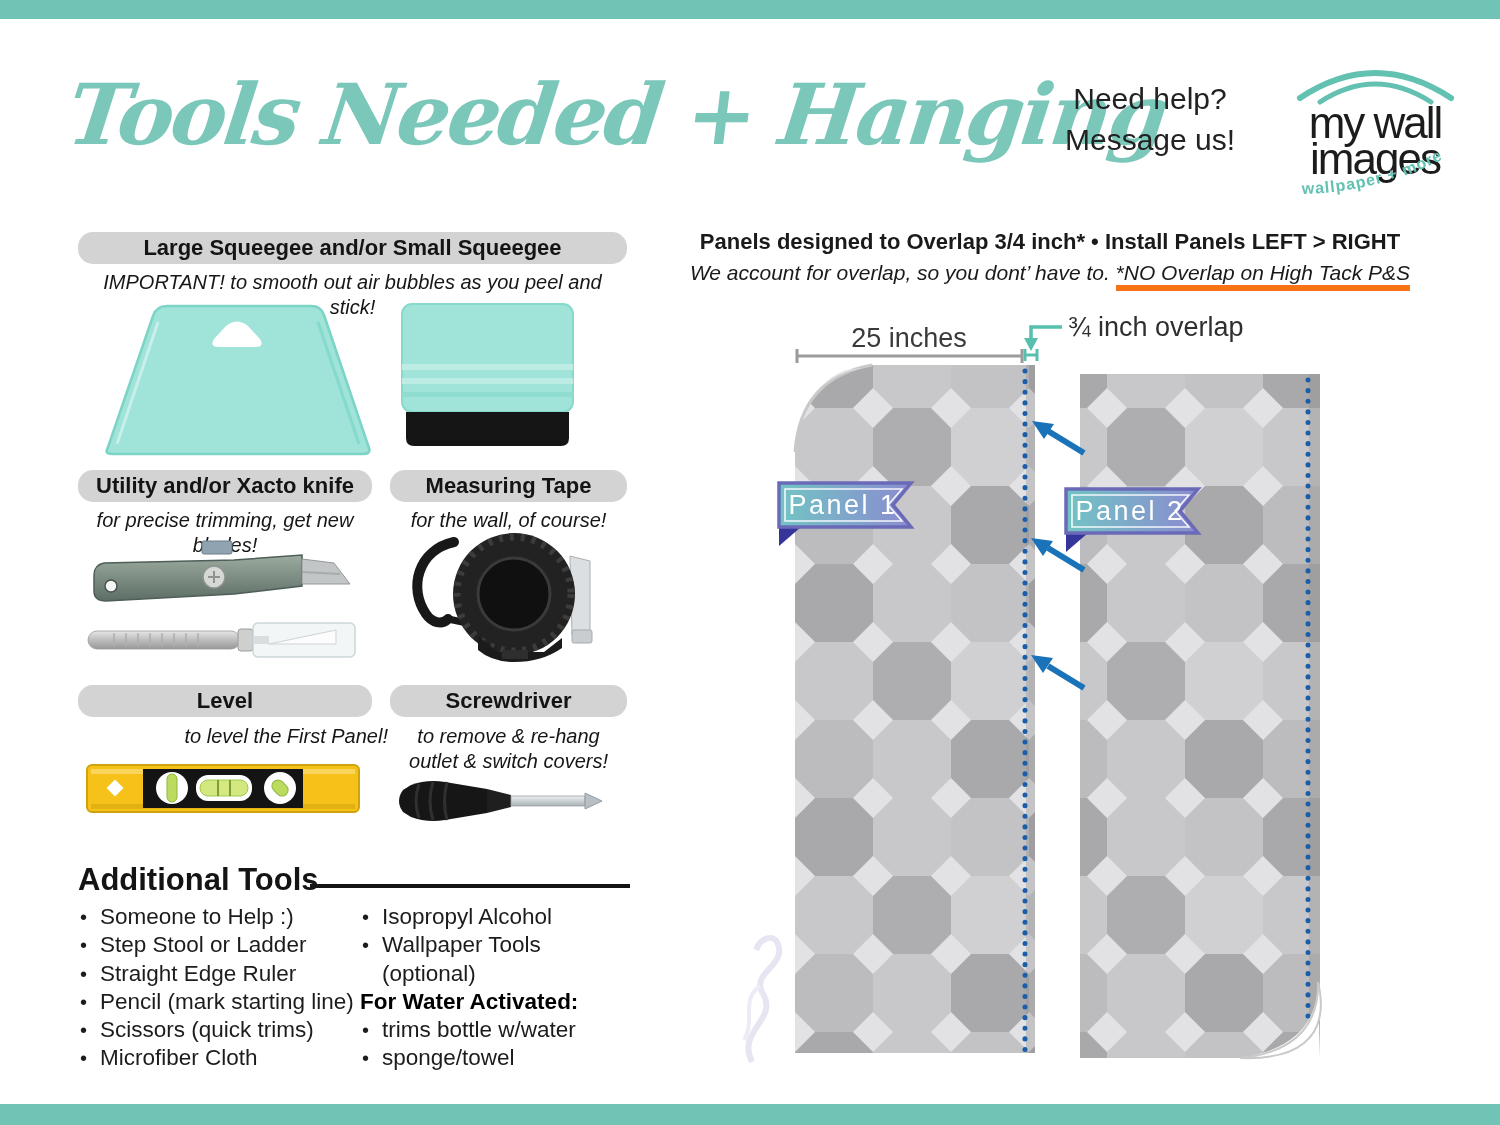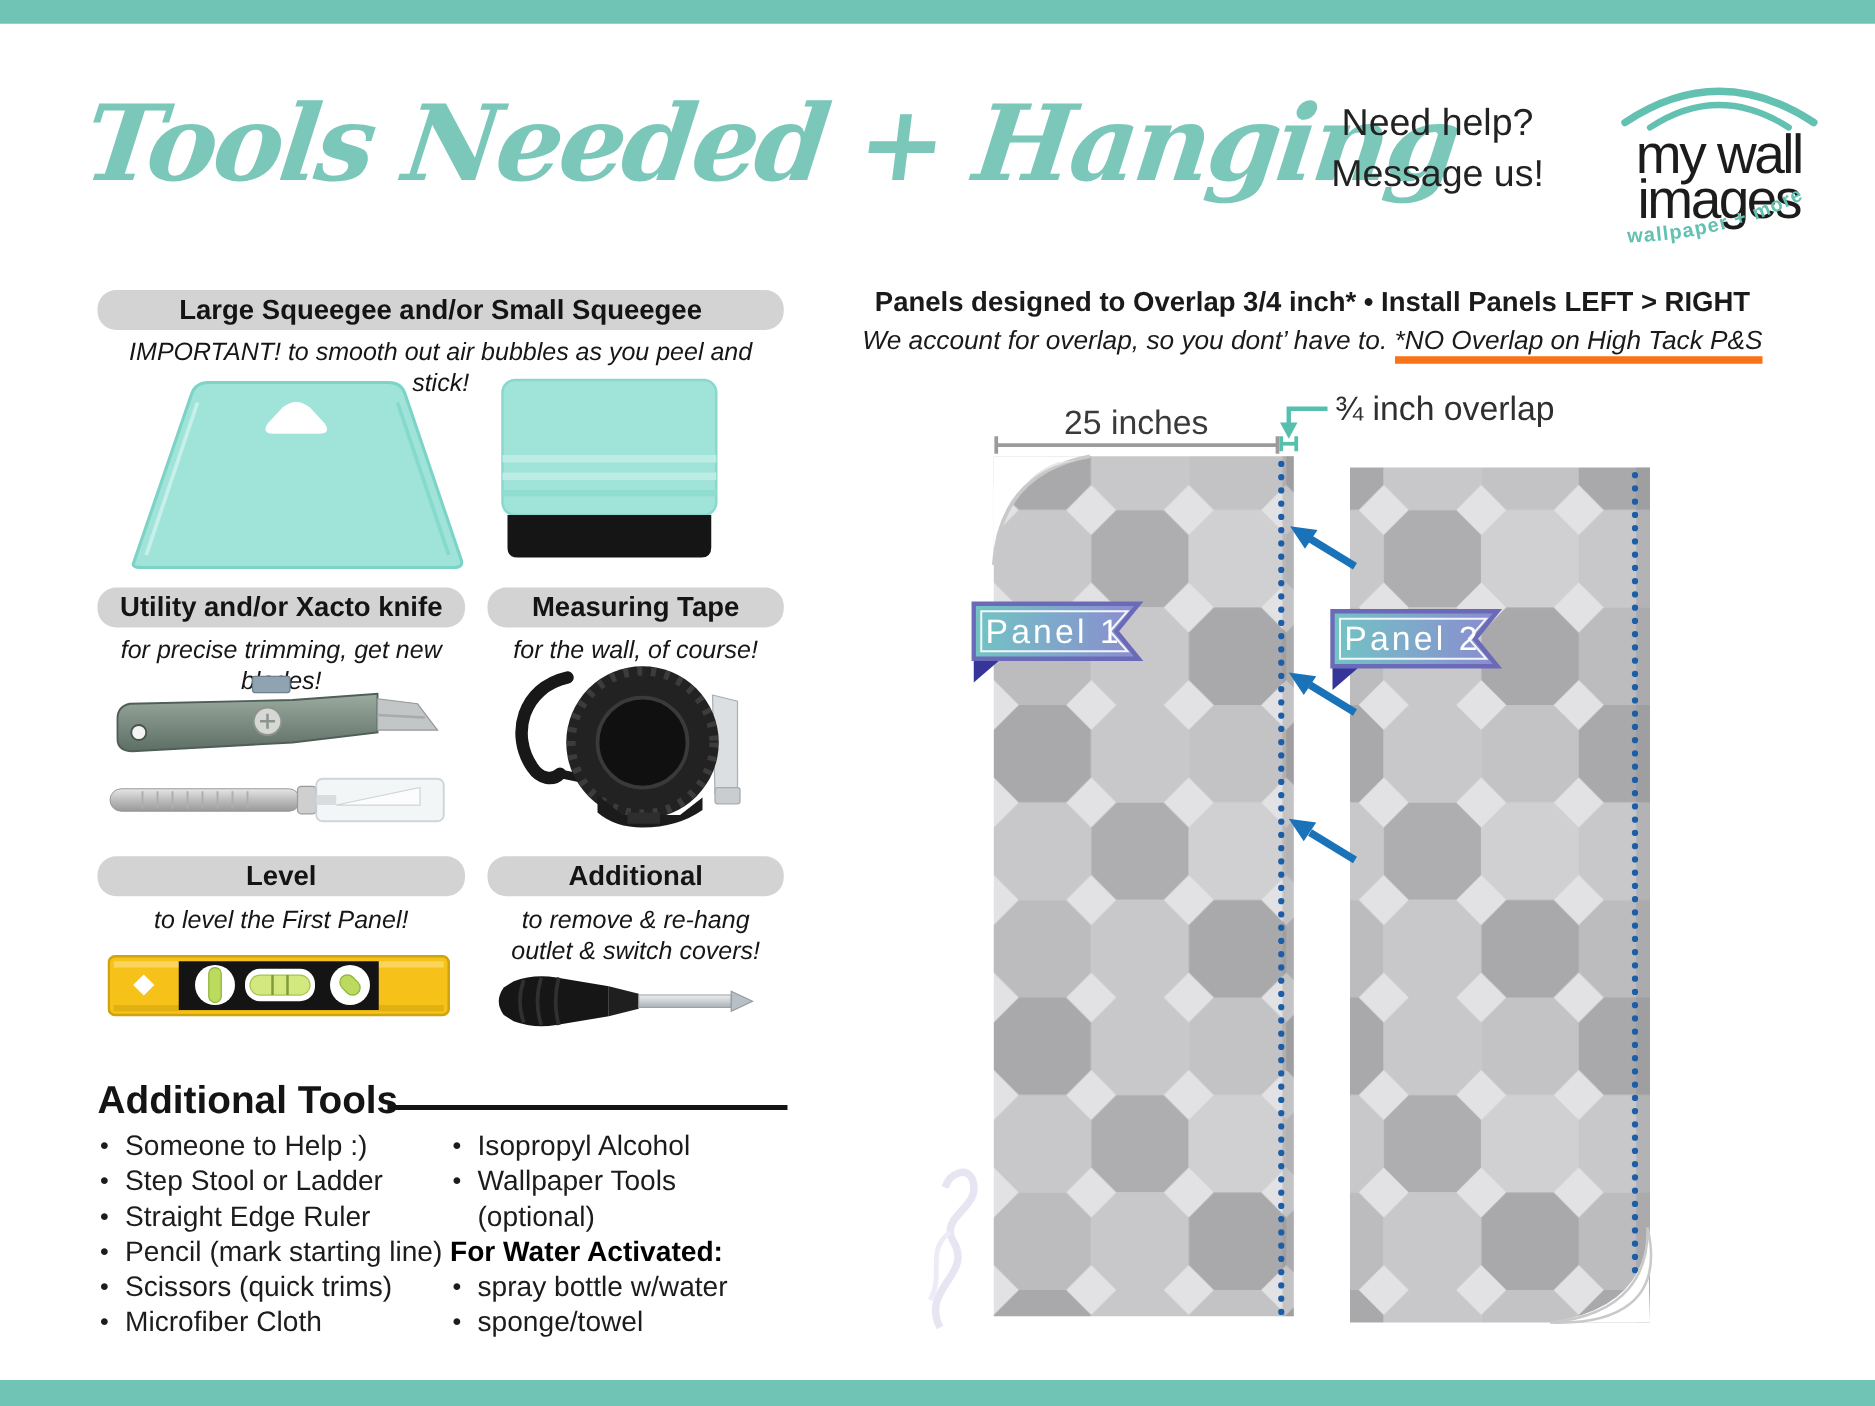--- a/index.html
+++ b/index.html
@@ -23,21 +23,21 @@
   .bar1{left:78px;top:232px;width:549px;}
   .bar2a{left:78px;top:470px;width:294px;}
   .bar2b{left:390px;top:470px;width:237px;}
   .bar3a{left:78px;top:685px;width:294px;}
   .bar3b{left:390px;top:685px;width:237px;}
 
   .note{font-style:italic;font-size:20px;color:#161616;text-align:center;line-height:25px;}
   .note1{left:78px;top:270px;width:549px;}
   .note2a{left:74px;top:508px;width:302px;}
   .note2b{left:390px;top:508px;width:237px;}
-  .note3a{left:78px;top:724px;width:294px;}
+  .note3a{left:94px;top:724px;width:294px;text-align:right;}
   .note3b{left:398px;top:724px;width:221px;}
 
   .addl-head{left:78px;top:862px;font-size:31px;font-weight:bold;color:#141414;}
   .addl-rule{left:310px;top:884px;width:320px;height:4px;background:#141414;}
 
   ul.tool-list{list-style:none;margin:0;padding:0;font-size:22.5px;color:#1c1c1c;}
   ul.tool-list li{line-height:28.3px;padding-left:22px;position:relative;}
   ul.tool-list li:before{content:"•";position:absolute;left:2px;font-size:20px;}
   .list-left{left:78px;top:903px;width:285px;}
   .list-right{left:360px;top:903px;width:280px;}
@@ -150,21 +150,21 @@
     <path d="M 168,30 L 188,35 L 188,104 L 170,109 Z" fill="#dcdfe1" stroke="#aab0b4"></path>
     <rect x="170" y="104" width="20" height="13" rx="2" fill="#c9cdd0" stroke="#a5abaf"></rect>
     <circle cx="112" cy="68" r="61" fill="#222222"></circle>
     <circle cx="112" cy="68" r="57" fill="none" stroke="#3c3c3c" stroke-width="7" stroke-dasharray="4 7"></circle>
     <circle cx="112" cy="68" r="36" fill="#101010" stroke="#3a3a3a" stroke-width="3"></circle>
     <path d="M 76,110 L 96,126 L 142,126 L 160,112 L 160,122 Q 140,136 112,136 Q 90,136 76,124 Z" fill="#1b1b1b"></path>
     <rect x="100" y="124" width="26" height="9" fill="#2e2e2e"></rect>
   </svg>
 
   <div class="abs sec-bar bar3a">Level</div>
-  <div class="abs sec-bar bar3b">Additional</div>
+  <div class="abs sec-bar bar3b">Screwdriver</div>
   <div class="abs note note3a">to level the First Panel!</div>
   <div class="abs note note3b">to remove &amp; re-hang outlet &amp; switch covers!</div>
 
   <svg class="abs" style="left:86px;top:762px;" width="274" height="54" viewBox="0 0 274 54">
     <rect x="1" y="3" width="272" height="47" rx="5" fill="#f6c21a" stroke="#cfa30c" stroke-width="2"></rect>
     <rect x="5" y="7" width="264" height="5" fill="#f9d55c"></rect>
     <rect x="5" y="42" width="264" height="5" fill="#d9a90f" opacity="0.7"></rect>
     <rect x="57" y="7" width="160" height="39" fill="#141414"></rect>
     <circle cx="86" cy="26" r="16" fill="#ffffff"></circle>
     <rect x="81" y="12" width="10" height="28" rx="5" fill="#bcdb5e" stroke="#8fb53a"></rect>
@@ -206,21 +206,21 @@
   </ul>
 
   <div class="abs list-right">
     <ul class="tool-list">
       <li>Isopropyl Alcohol</li>
       <li>Wallpaper Tools</li>
     </ul>
     <div class="opt-note">(optional)</div>
     <div class="water-head">For Water Activated:</div>
     <ul class="tool-list">
-      <li>spray bottle w/water</li>
+      <li>trims bottle w/water</li>
       <li>sponge/towel</li>
     </ul>
   </div>
 
   <div class="abs panels-headline">Panels designed to Overlap 3/4 inch* • Install Panels LEFT &gt; RIGHT</div>
   <div class="abs panels-subline">
     <span>We account for overlap, so you dont’ have to. </span><span class="ul">*NO Overlap on High Tack P&amp;S</span>
   </div>
 
   <svg class="abs" style="left:728px;top:300px;" width="660" height="800" viewBox="728 300 660 800">

